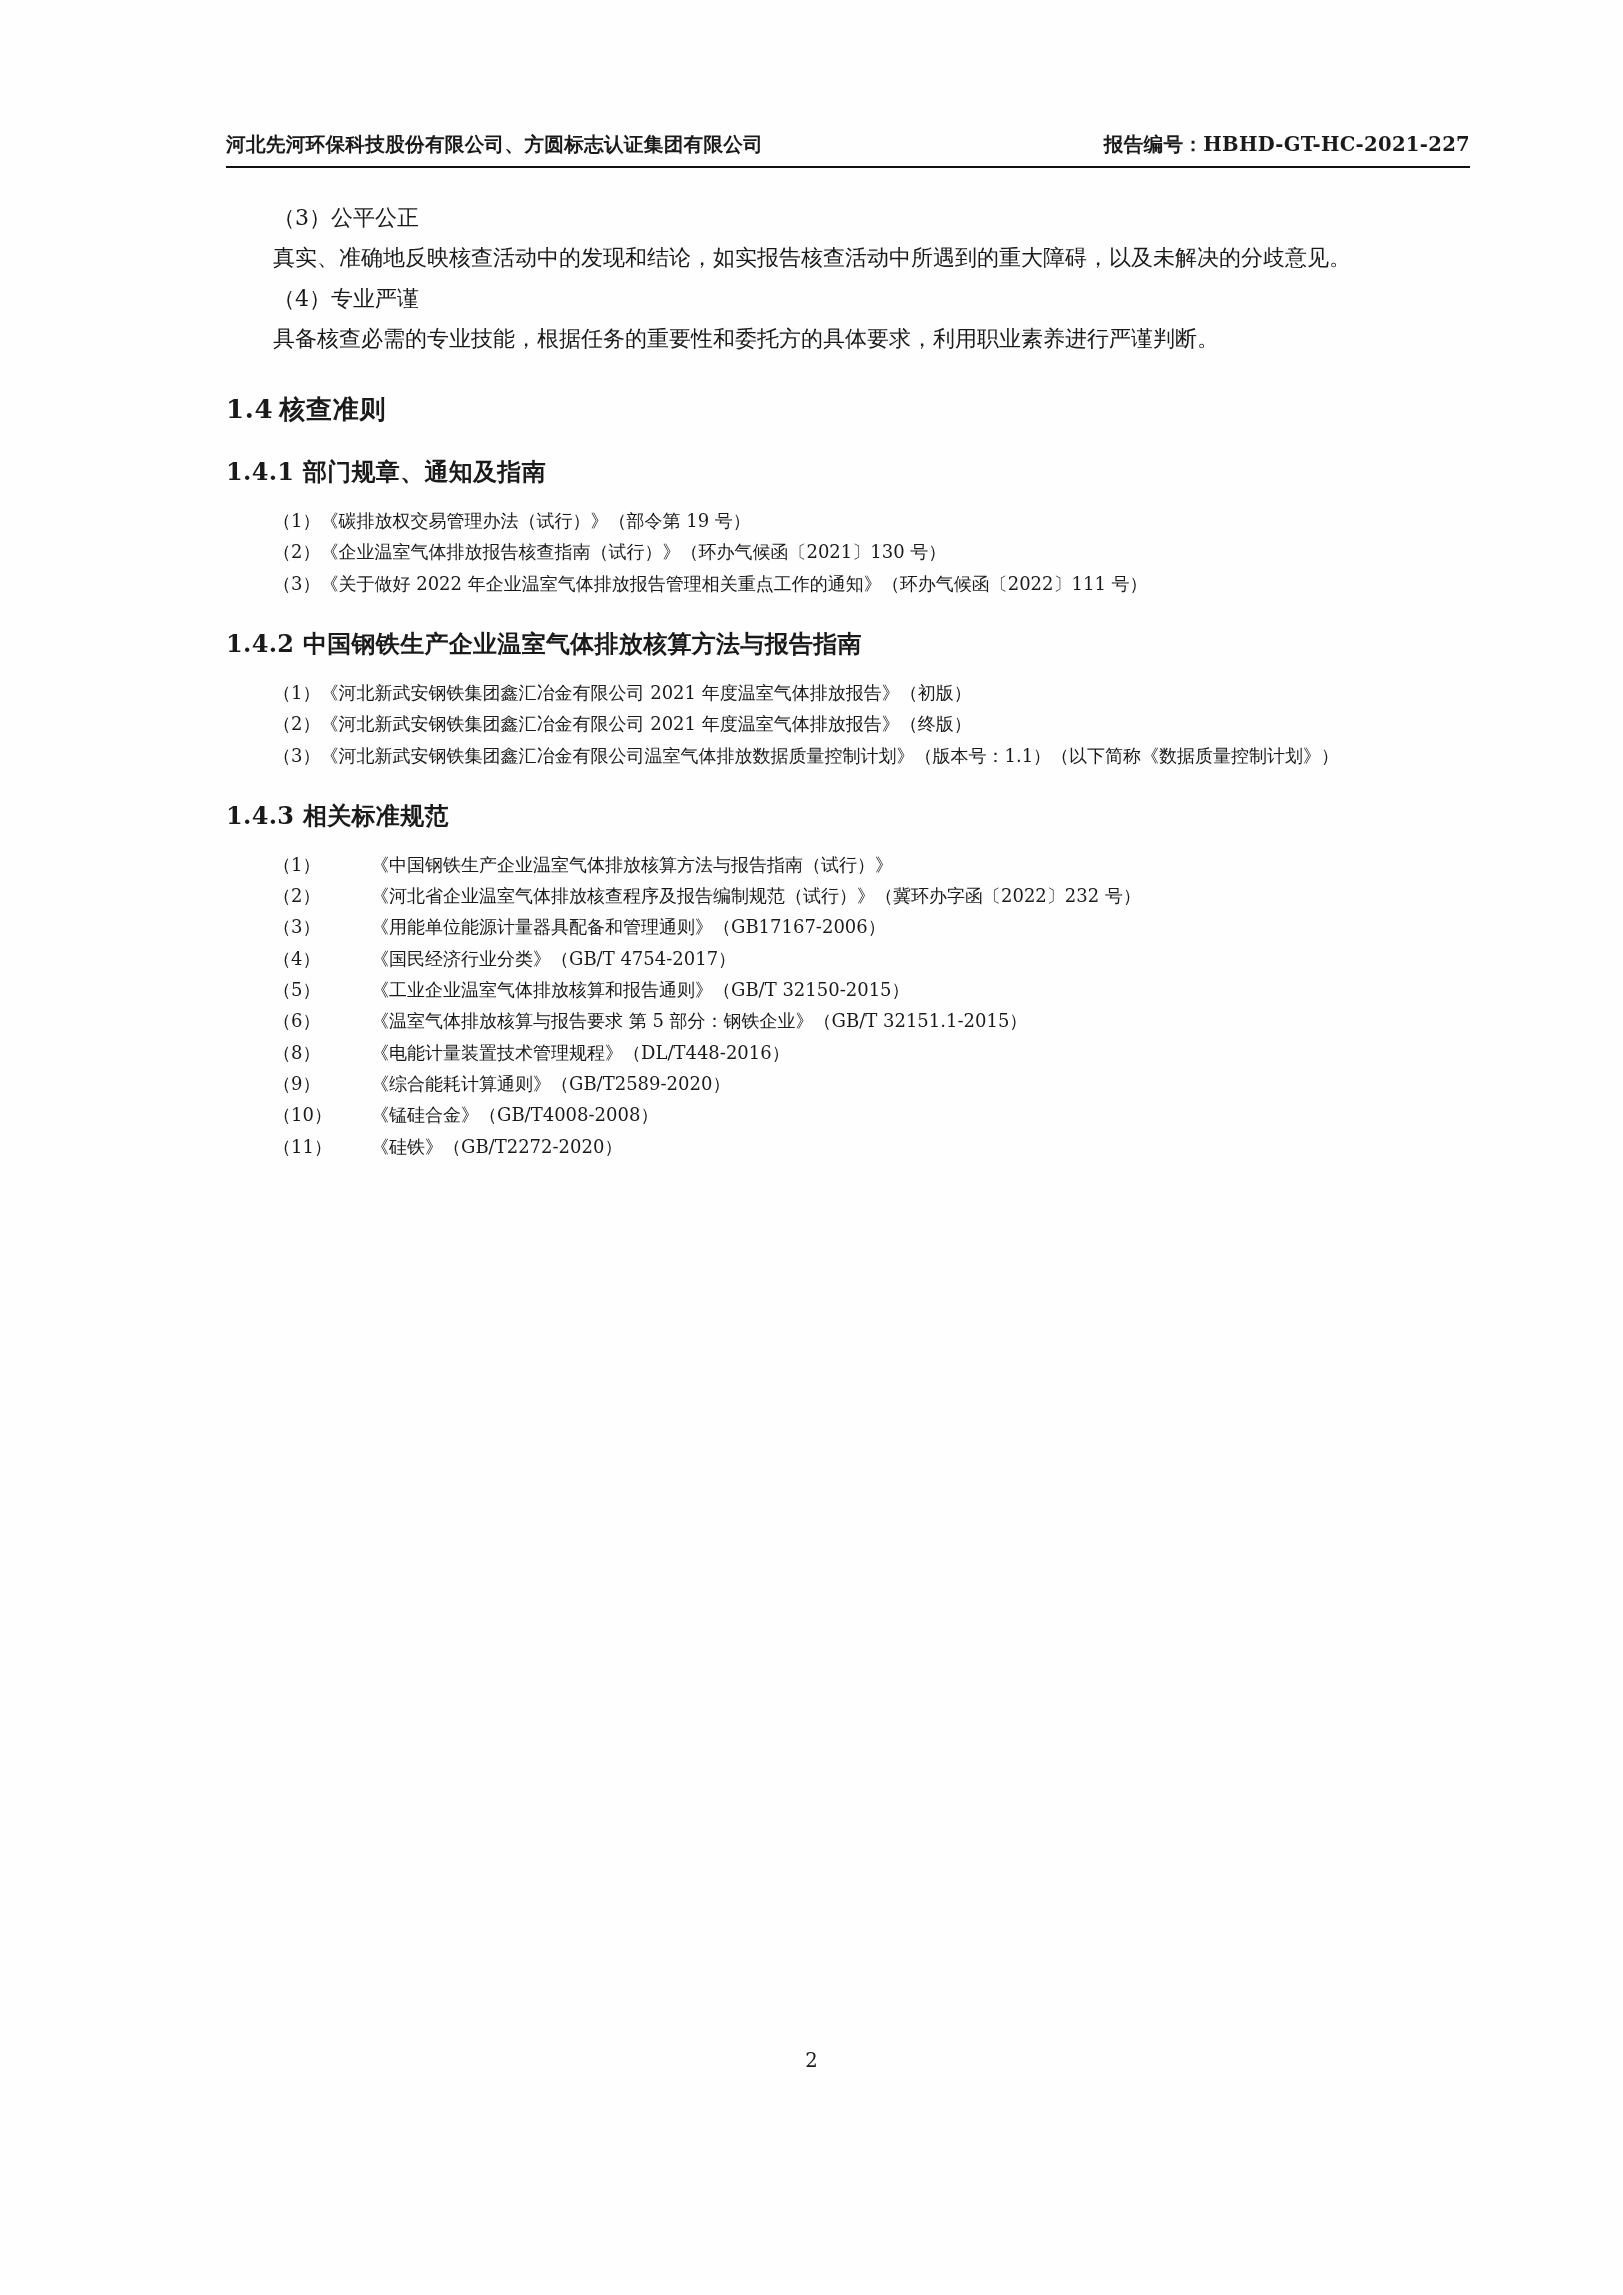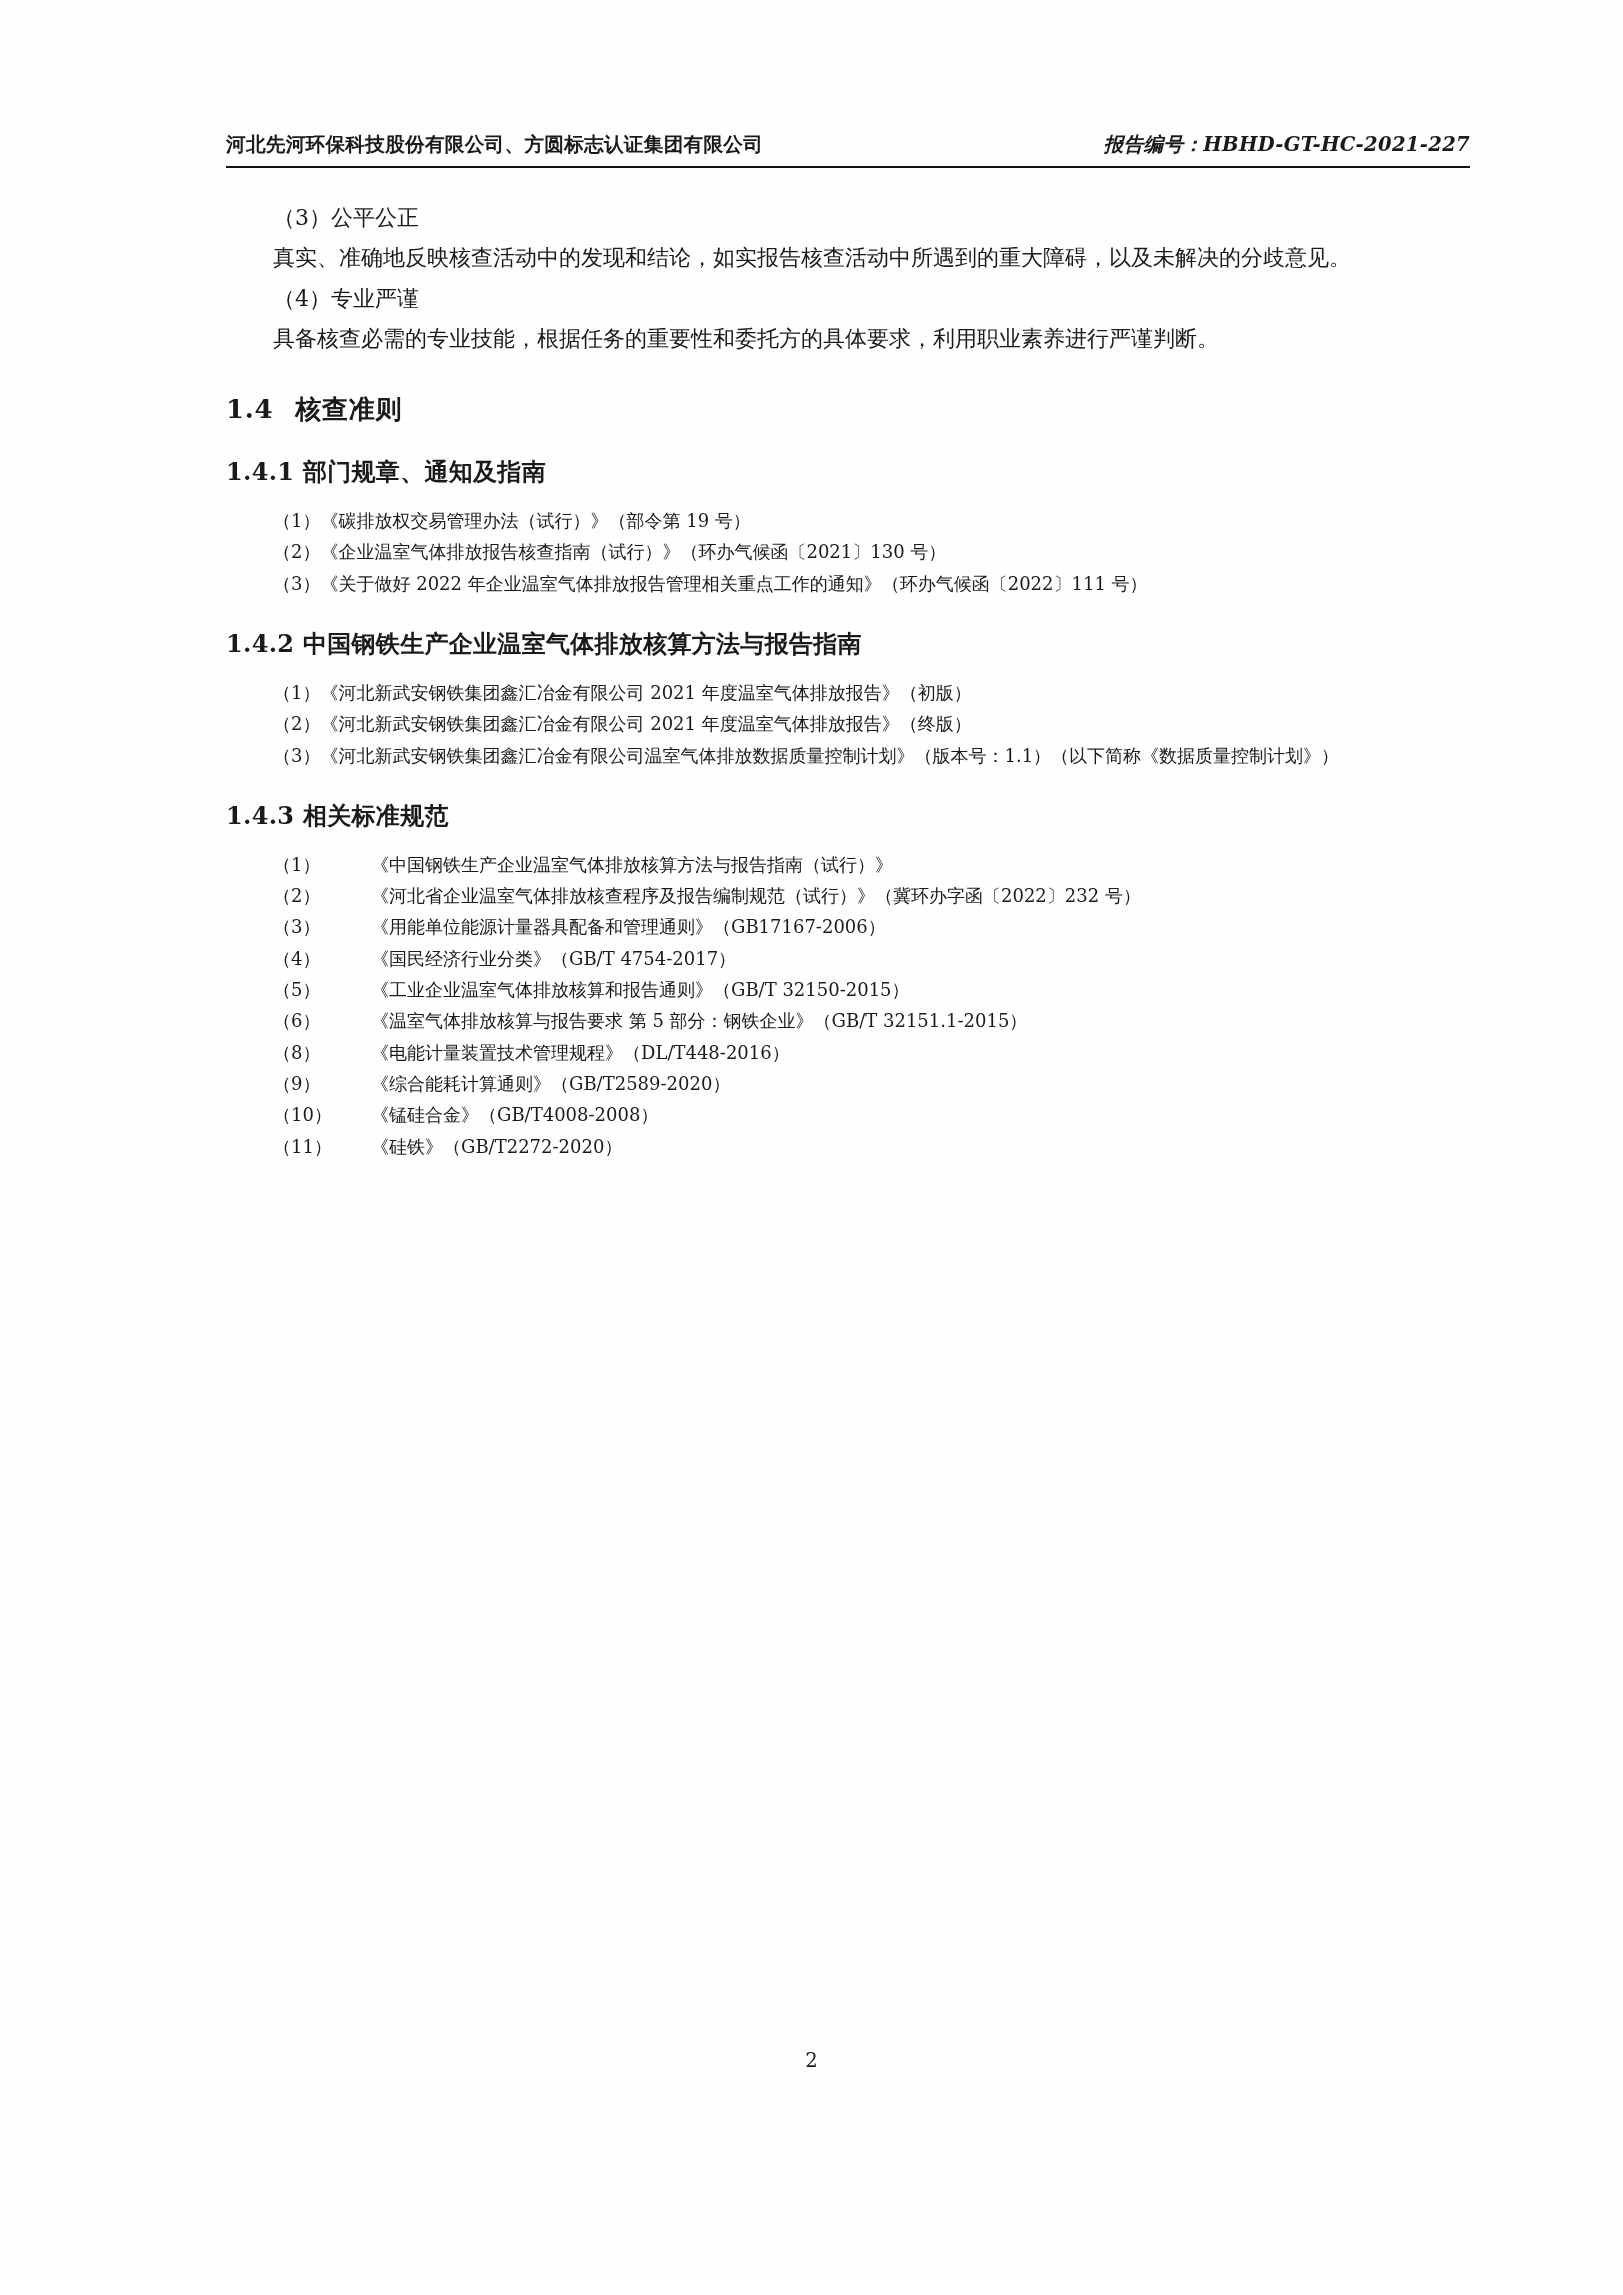--- a/index.html
+++ b/index.html
@@ -33,21 +33,20 @@
     align-items: flex-end;
     font-size: 19.6px;
     font-weight: bold;
     padding-bottom: 7.9px;
   }
   .doc-header .left {
     letter-spacing: 0.3px;
   }
   .doc-header .right {
     letter-spacing: 0.3px;
-    font-style: italic;
   }
   .header-rule {
     border-bottom: 2px solid #111;
     width: 100%;
     margin-bottom: 31px;
   }
   
   .para {
     font-size: 22px;
     line-height: 1.72;
@@ -65,21 +64,21 @@
     margin: 34px 0 22px 0;
     letter-spacing: 0.7px;
   }
   h3.sub {
     font-size: 24px;
     font-weight: bold;
     margin: 29px 0 17px 0;
     letter-spacing: 0.3px;
   }
   .sec .num {
-    margin-right: 22px;
+    margin-right: 6px;
     text-align: right;
   }
   
   .item {
     font-size: 18px;
     line-height: 1.74;
     margin: 0;
     padding-left: 47px;
     text-align: justify;
     text-justify: inter-ideograph;

